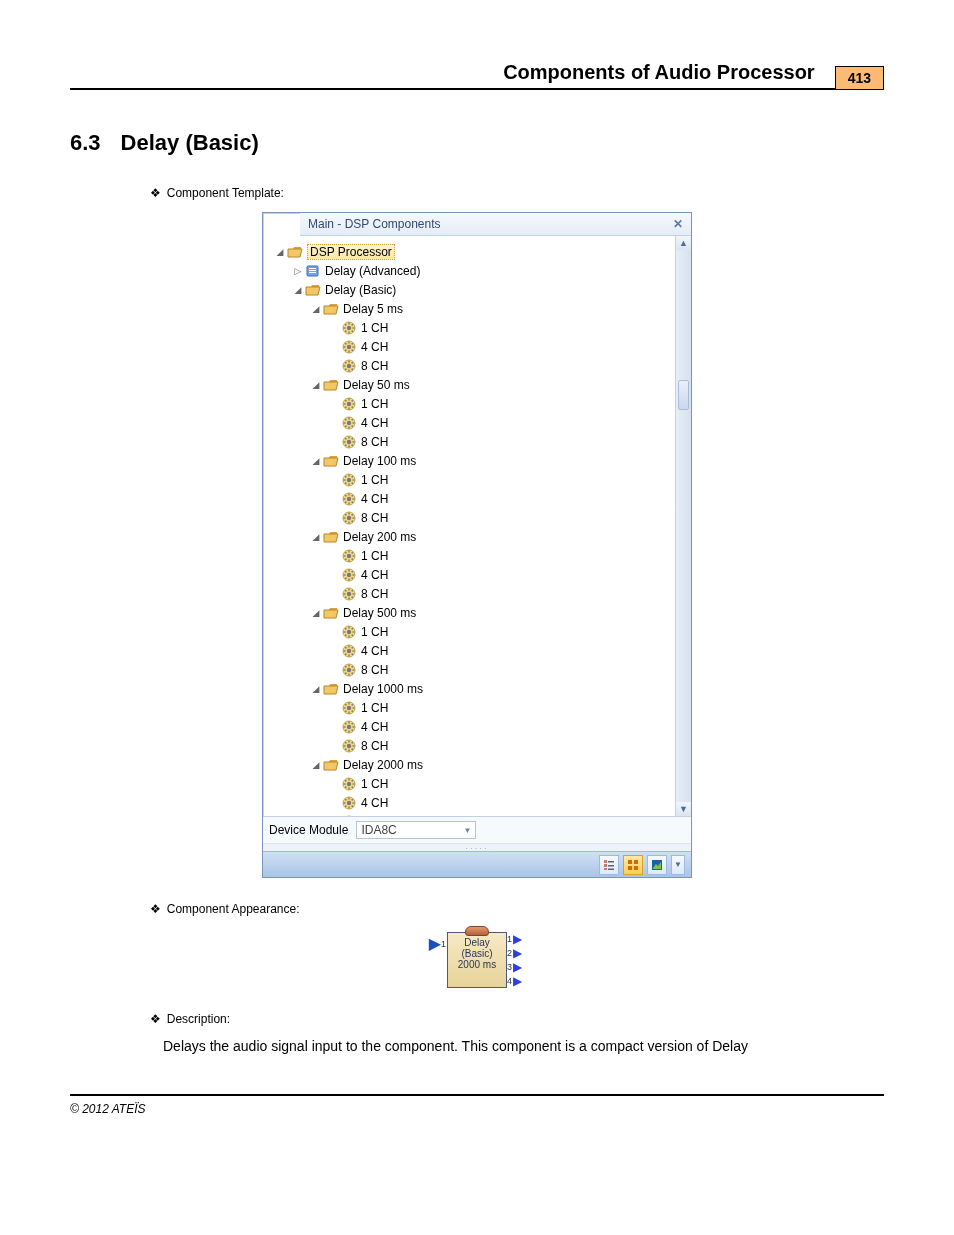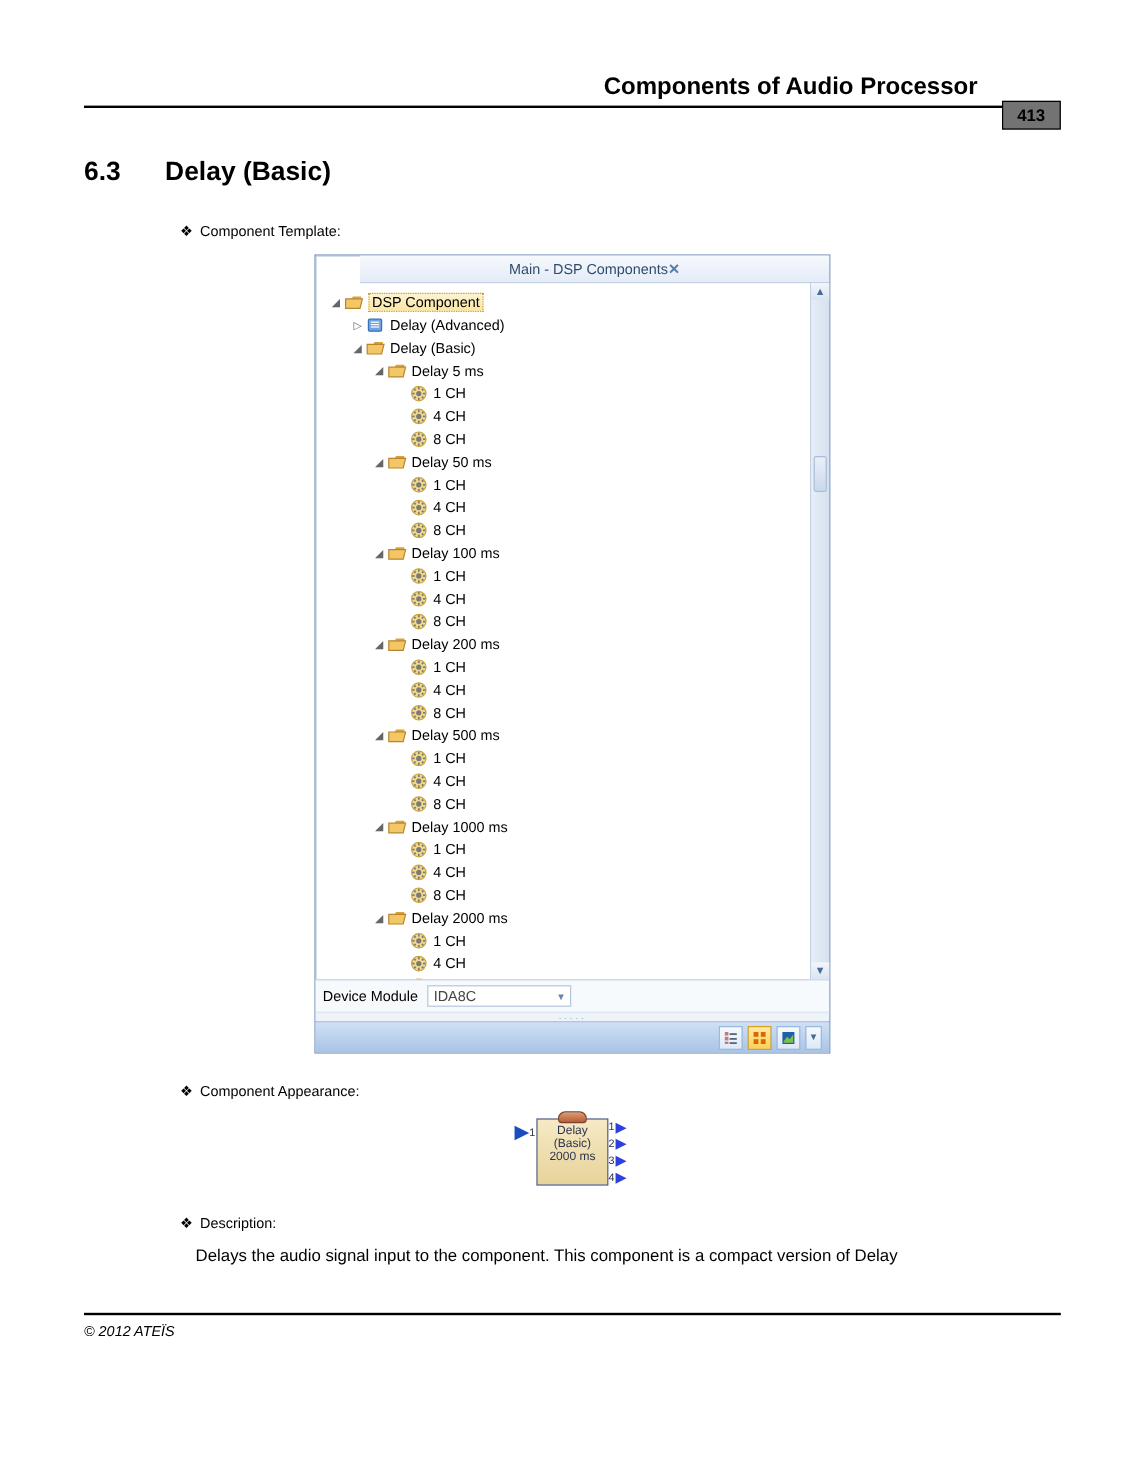--- a/index.html
+++ b/index.html
@@ -26,29 +26,29 @@
     font-weight: bold;
     font-size: 20px;
     margin-right: 20px;
   }
   .page-num-box {
     border: 1px solid #000;
     padding: 3px 12px;
     font-weight: bold;
     font-size: 14px;
     position: relative;
-    top: 24px;
-    background: #737373;
+    top: 6px;
+    background: #fdba74;
   }
   .section-heading {
     font-size: 22px;
     font-weight: bold;
     margin-bottom: 30px;
   }
-  .section-num { margin-right: 37px; }
+  .section-num { margin-right: 20px; }
   .bullet-row {
     margin-left: 80px;
     font-size: 12px;
     margin-bottom: 12px;
   }
   .bullet-row::before {
     content: "❖";
     margin-right: 6px;
   }
   .body-text {
@@ -64,21 +64,21 @@
     background: #fff;
     font-family: "Segoe UI", Tahoma, sans-serif;
     font-size: 12px;
     box-shadow: 0 0 0 1px #c8d4e4 inset;
   }
   .win-title {
     background: linear-gradient(#f6f9fd,#e4ecf7);
     padding: 4px 8px;
     color: #314a6e;
     display: flex;
-    justify-content: center;
+    justify-content: space-between;
     align-items: center;
     border-bottom: 1px solid #c3d0e2;
     margin-left: 37px;
   }
   .close-x { color: #5a7aa8; cursor: pointer; font-weight: bold; }
   .tree-area {
     display: flex;
     height: 580px;
   }
   .tree {
@@ -212,21 +212,21 @@
     <div class="tree-area">
       <div class="tree" id="tree">
           <div class="node" style="padding-left:8px">
             <span class="toggler">◢</span>
             <span class="folder-icon">
               <svg viewBox="0 0 16 14">
                 <path d="M1 4 L6 4 L7 2 L14 2 L14 4 Z" fill="#d9a33a"></path>
                 <path d="M1 4 L15 4 L13 12 L1 12 Z" fill="#f3c766" stroke="#b8852d"></path>
               </svg>
             </span>
-            <span class="sel">DSP Component</span>
+            <span class="sel">DSP Processor</span>
           </div>
           <div class="node" style="padding-left:26px">
             <span class="toggler">▷</span>
             <span class="folder-icon">
               <svg viewBox="0 0 16 14">
                 <rect x="2" y="2" width="11" height="10" rx="1" fill="#6fa3e8" stroke="#3a6fb5"></rect>
                 <rect x="4" y="4" width="7" height="1" fill="#fff"></rect>
                 <rect x="4" y="6" width="7" height="1" fill="#fff"></rect>
                 <rect x="4" y="8" width="7" height="1" fill="#fff"></rect>
               </svg>

